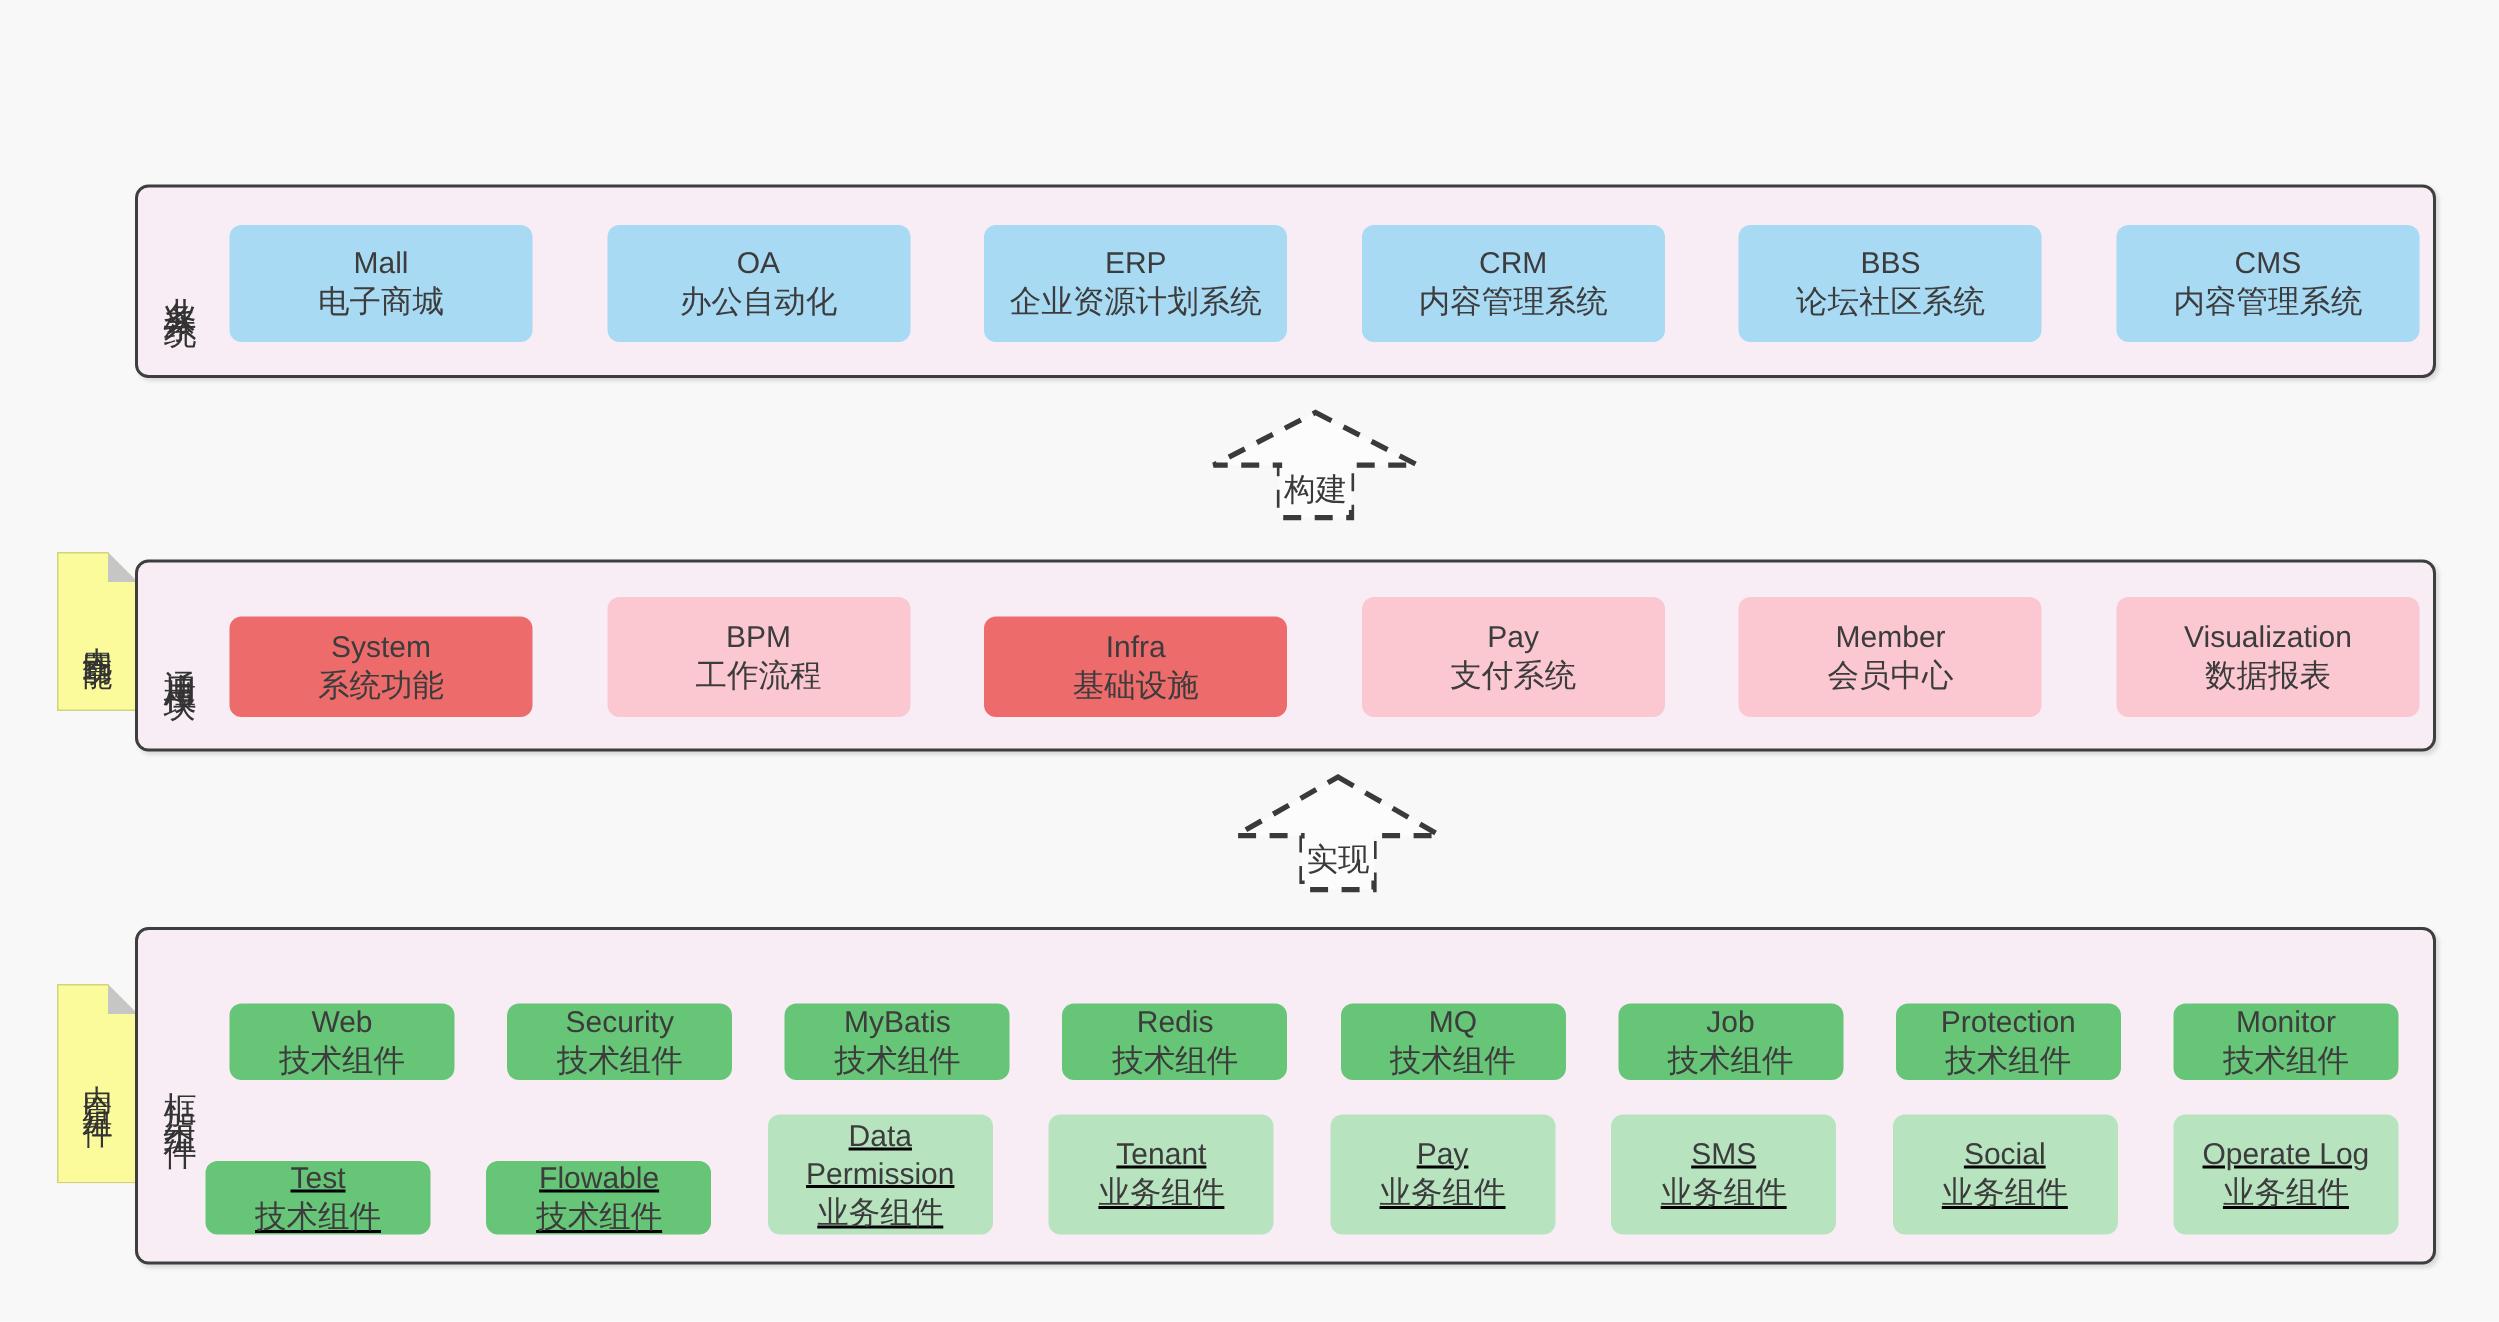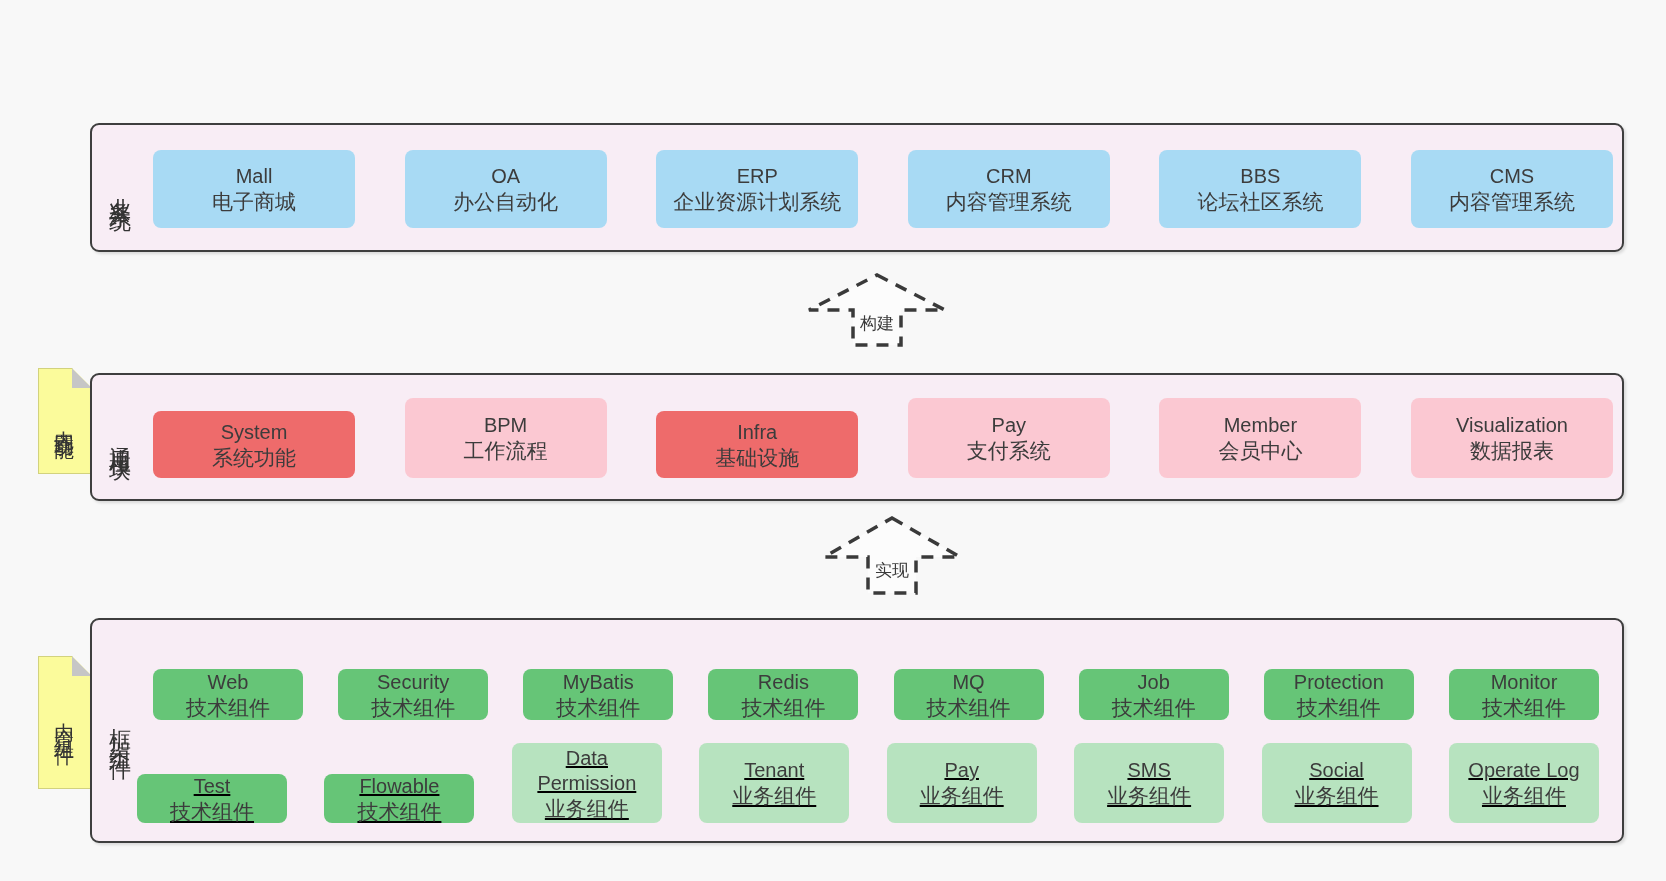--- a/index.html
+++ b/index.html
@@ -51,21 +51,21 @@
   .sticky .txt{writing-mode:vertical-rl;text-orientation:upright;font-size:20px;
         color:#333;letter-spacing:3px;}
   .sticky2 .txt{letter-spacing:8px;}
 
   
   .arrow{position:absolute;z-index:1;}
   .arrow1{left:806px;top:272px;width:142px;height:77px;}
   .arrow2{left:821px;top:515px;width:142px;height:82px;}
   .arrow svg{display:block;width:100%;height:100%;}
   .arrow .lbl{position:absolute;left:50%;transform:translateX(-50%);
-        font-size:17px;color:#3a3a3a;background:#fcfcfc;padding:0 3px;
+        font-size:21px;color:#3a3a3a;background:#fcfcfc;padding:0 3px;
         white-space:nowrap;}
   .arrow1 .lbl{top:40px;}
   .arrow2 .lbl{top:44px;}
 </style>
 </head>
 <body>
 
 <div class="canvas">
 
   <div class="band band1">

